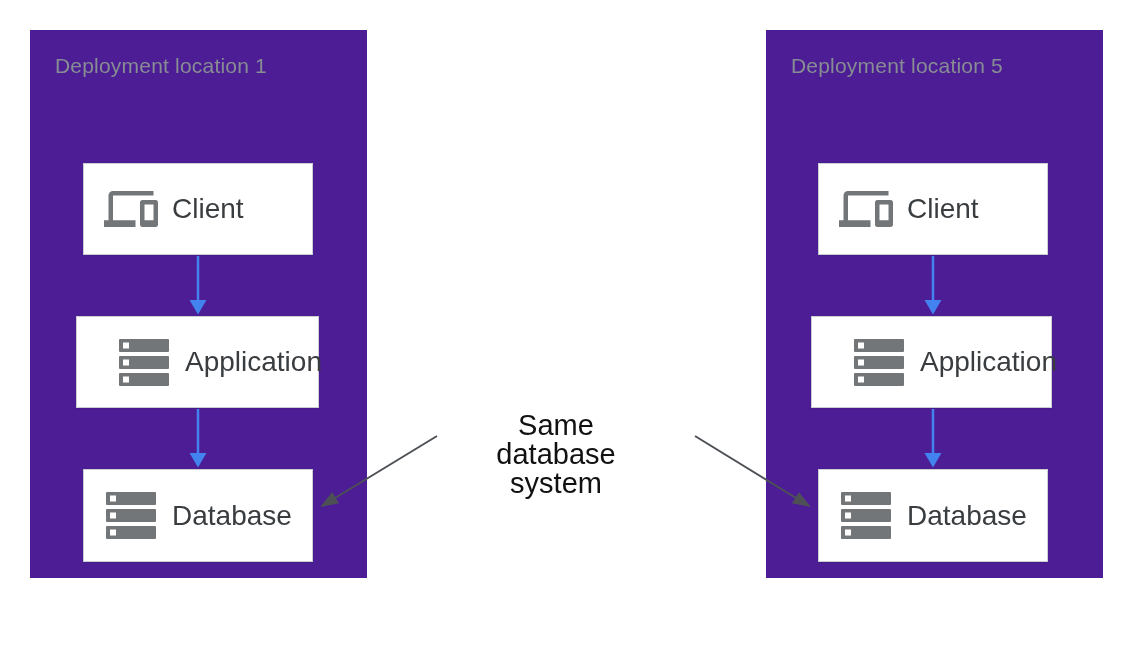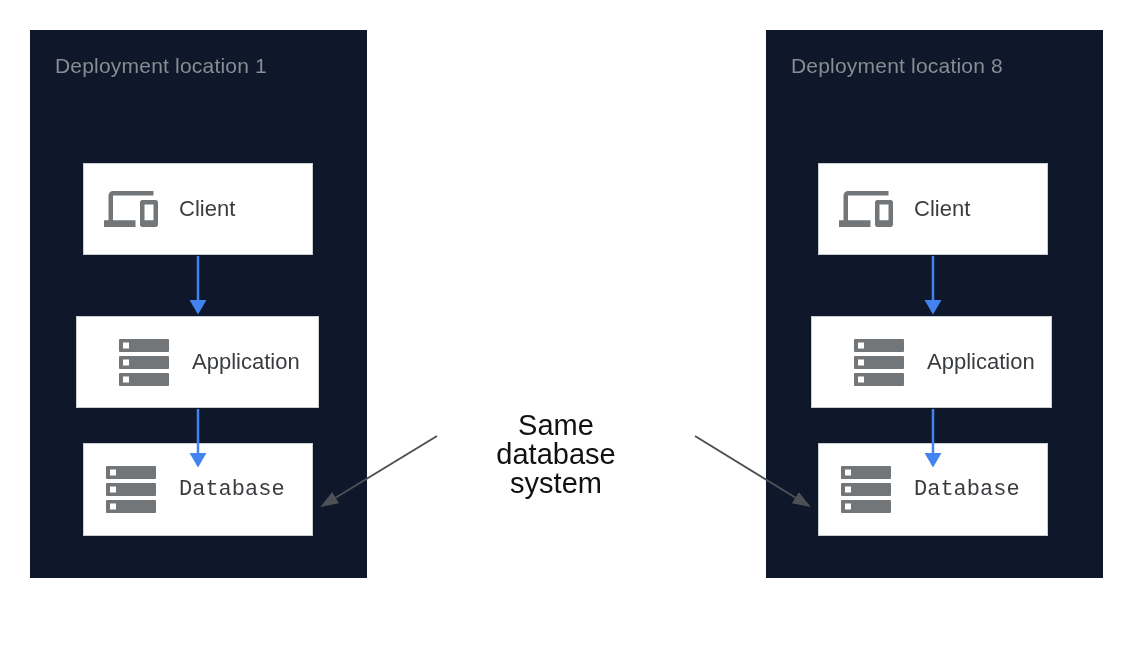--- a/index.html
+++ b/index.html
@@ -13,21 +13,21 @@
     width: 1132px;
     height: 648px;
     background: #ffffff;
     overflow: hidden;
   }
   .panel {
     position: absolute;
     top: 30px;
     width: 337px;
     height: 548px;
-    background: #0f172a;
+    background: #4c1d95;
   }
   .panel-1 { left: 30px; }
   .panel-2 { left: 766px; }
   .panel-title {
     margin: 0;
     padding: 24px 0 0 25px;
     font-size: 21px;
     font-weight: 400;
     color: #878d93;
     letter-spacing: 0.2px;
@@ -43,28 +43,28 @@
     padding-left: 20px;
   }
   .node .icon-wrap {
     width: 54px;
     display: flex;
     justify-content: center;
     align-items: center;
     flex: 0 0 auto;
   }
   .node .label {
-    margin-left: 21px;
-    font-size: 22px;
+    margin-left: 14px;
+    font-size: 28px;
     color: #3a3d40;
   }
   
   .node-client      { left: 53px; top: 133px; width: 230px; height: 92px; }
   .node-application { left: 46px; top: 286px; width: 243px; height: 92px; padding-left: 40px; }
-  .node-database    { left: 53px; top: 413px; width: 230px; height: 93px; font-family: Liberation Mono, monospace; }
+  .node-database    { left: 53px; top: 439px; width: 230px; height: 93px; }
   .panel-2 .node-client      { left: 52px; }
   .panel-2 .node-application { left: 45px; width: 241px; }
   .panel-2 .node-database    { left: 52px; }
 
   .overlay {
     position: absolute;
     left: 0; top: 0;
     width: 1132px;
     height: 648px;
     pointer-events: none;
@@ -128,21 +128,21 @@
             <rect x="4" y="20.5" width="6" height="6"></rect>
             <rect x="4" y="37.5" width="6" height="6"></rect>
           </g>
         </svg>
       </span>
       <span class="label">Database</span>
     </div>
   </section>
 
   <section class="panel panel-2">
-    <h2 class="panel-title">Deployment location 8</h2>
+    <h2 class="panel-title">Deployment location 5</h2>
 
     <div class="node node-client">
       <span class="icon-wrap">
         <svg width="54" height="54" viewBox="0 0 24 24" aria-hidden="true">
           <path fill="#737678" d="M4 6h18V4H4c-1.1 0-2 .9-2 2v11H0v3h14v-3H4V6zm19 2h-6c-.55 0-1 .45-1 1v10c0 .55.45 1 1 1h6c.55 0 1-.45 1-1V9c0-.55-.45-1-1-1zm-1 9h-4v-7h4v7z"></path>
         </svg>
       </span>
       <span class="label">Client</span>
     </div>
 

